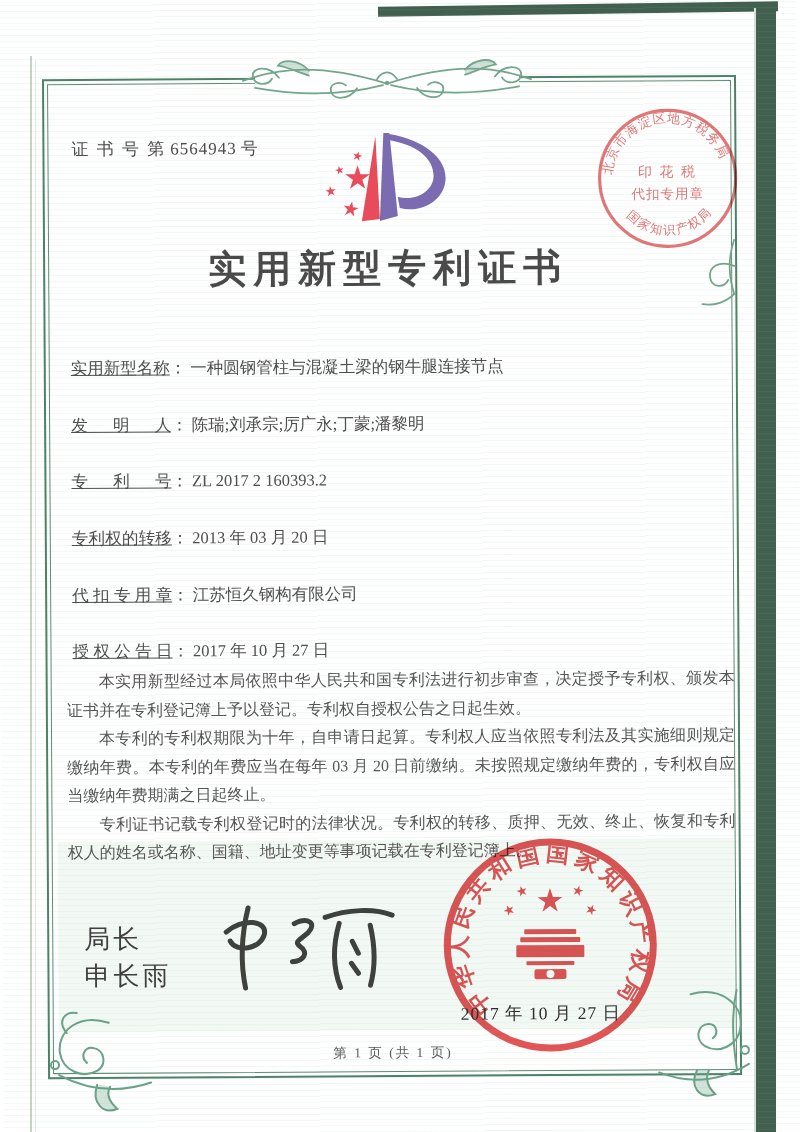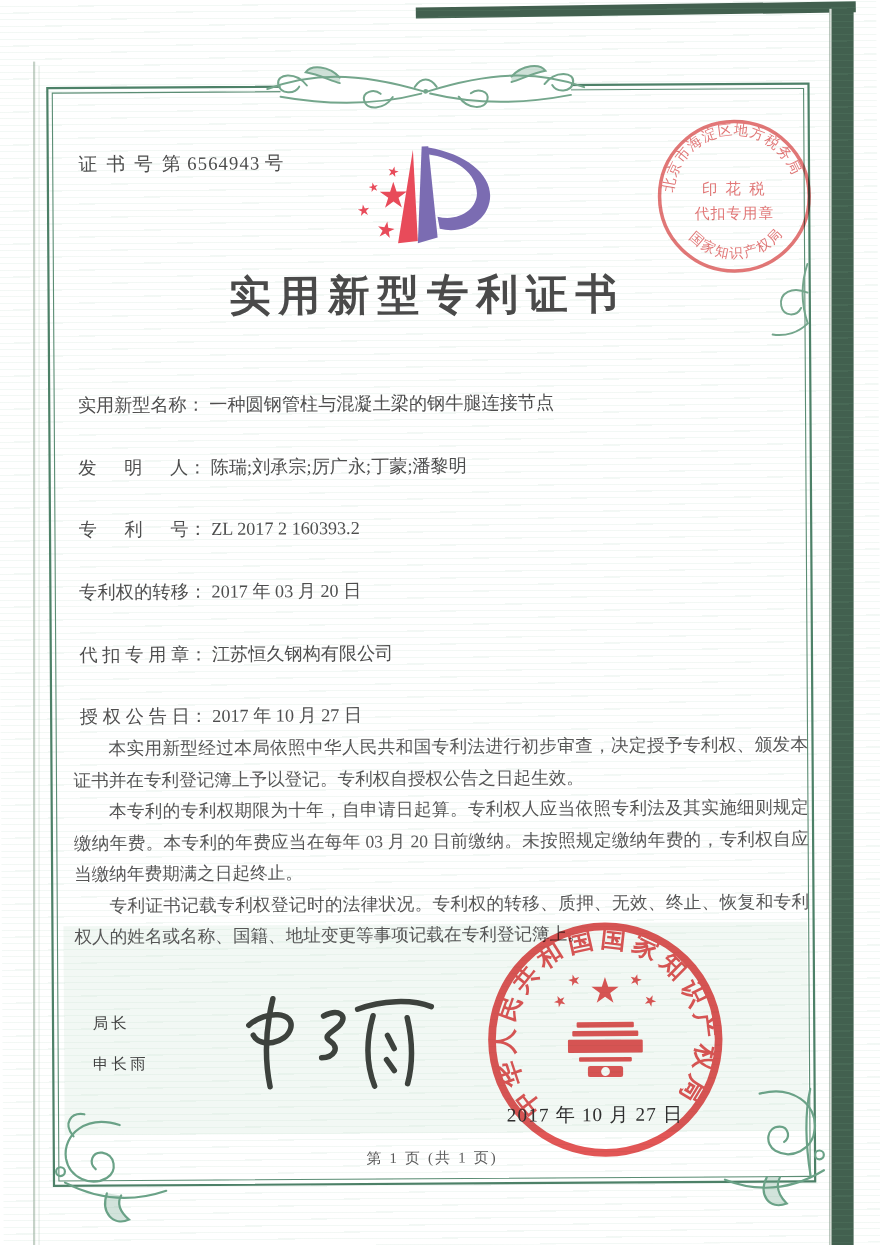--- a/index.html
+++ b/index.html
@@ -28,29 +28,29 @@
   .cert-no{position:absolute;left:74px;top:136px;font-size:17px;color:#4c4c4c;letter-spacing:2px;}
   .cert-no .num{letter-spacing:1px;padding:0 4px;}
 
   .logo{position:absolute;left:306px;top:128px;width:196px;height:116px;}
 
   .title{position:absolute;left:45px;top:243px;width:690px;text-align:center;
          font-size:38px;font-weight:bold;letter-spacing:7px;color:#4a4a4a;}
 
   .fields{position:absolute;left:72px;top:0;width:660px;}
   .field{position:absolute;left:0;white-space:nowrap;font-size:16.5px;color:#4e4e4e;}
-  .field .lbl{display:inline-block;width:100px;text-align:justify;text-align-last:justify;}
+  .field .lbl{display:inline-block;width:100px;text-align:justify;text-align-last:justify;text-decoration:underline;}
   .field .colon{display:inline-block;margin-right:4px;}
   .f0{top:356px;} .f1{top:413px;} .f2{top:469px;} .f3{top:526px;} .f4{top:583px;} .f5{top:639px;}
 
   .body-text{position:absolute;left:66px;top:666px;width:668px;font-size:16px;line-height:28.5px;
              color:#565656;text-align:justify;}
   .body-text p{margin:0;text-indent:2em;}
 
-  .signer{position:absolute;left:82px;color:#3f3f3f;font-size:14px;letter-spacing:3px;}
+  .signer{position:absolute;left:82px;color:#3f3f3f;font-size:26px;letter-spacing:3px;}
   .signer.t{top:920px;} .signer.n{top:957px;}
   .signature{position:absolute;left:190px;top:893px;width:215px;height:112px;}
 
   .seal{position:absolute;left:436px;top:834px;width:224px;height:224px;opacity:0.92;
         mix-blend-mode:multiply;}
   .issue-date{position:absolute;left:458px;top:1002px;font-size:17.5px;color:#2e2e2e;
               letter-spacing:1px;z-index:6;}
 
   .stamp{position:absolute;left:596px;top:106px;width:148px;height:148px;opacity:0.85;
          mix-blend-mode:multiply;}
@@ -173,21 +173,21 @@
       <div class="field f0">
         <span class="lbl" style="width:99px">实用新型名称</span><span class="colon">：</span><span class="val">一种圆钢管柱与混凝土梁的钢牛腿连接节点</span>
       </div>
       <div class="field f1">
         <span class="lbl">发明人</span><span class="colon">：</span><span class="val">陈瑞;刘承宗;厉广永;丁蒙;潘黎明</span>
       </div>
       <div class="field f2">
         <span class="lbl">专利号</span><span class="colon">：</span><span class="val">ZL 2017 2 160393.2</span>
       </div>
       <div class="field f3">
-        <span class="lbl">专利权的转移</span><span class="colon">：</span><span class="val">2017 年 03 月 20 日</span>
+        <span class="lbl">专利权的转移</span><span class="colon">：</span><span class="val">2013 年 03 月 20 日</span>
       </div>
       <div class="field f4">
         <span class="lbl">代扣专用章</span><span class="colon">：</span><span class="val">江苏恒久钢构有限公司</span>
       </div>
       <div class="field f5">
         <span class="lbl">授权公告日</span><span class="colon">：</span><span class="val">2017 年 10 月 27 日</span>
       </div>
     </div>
 
     <div class="body-text">

